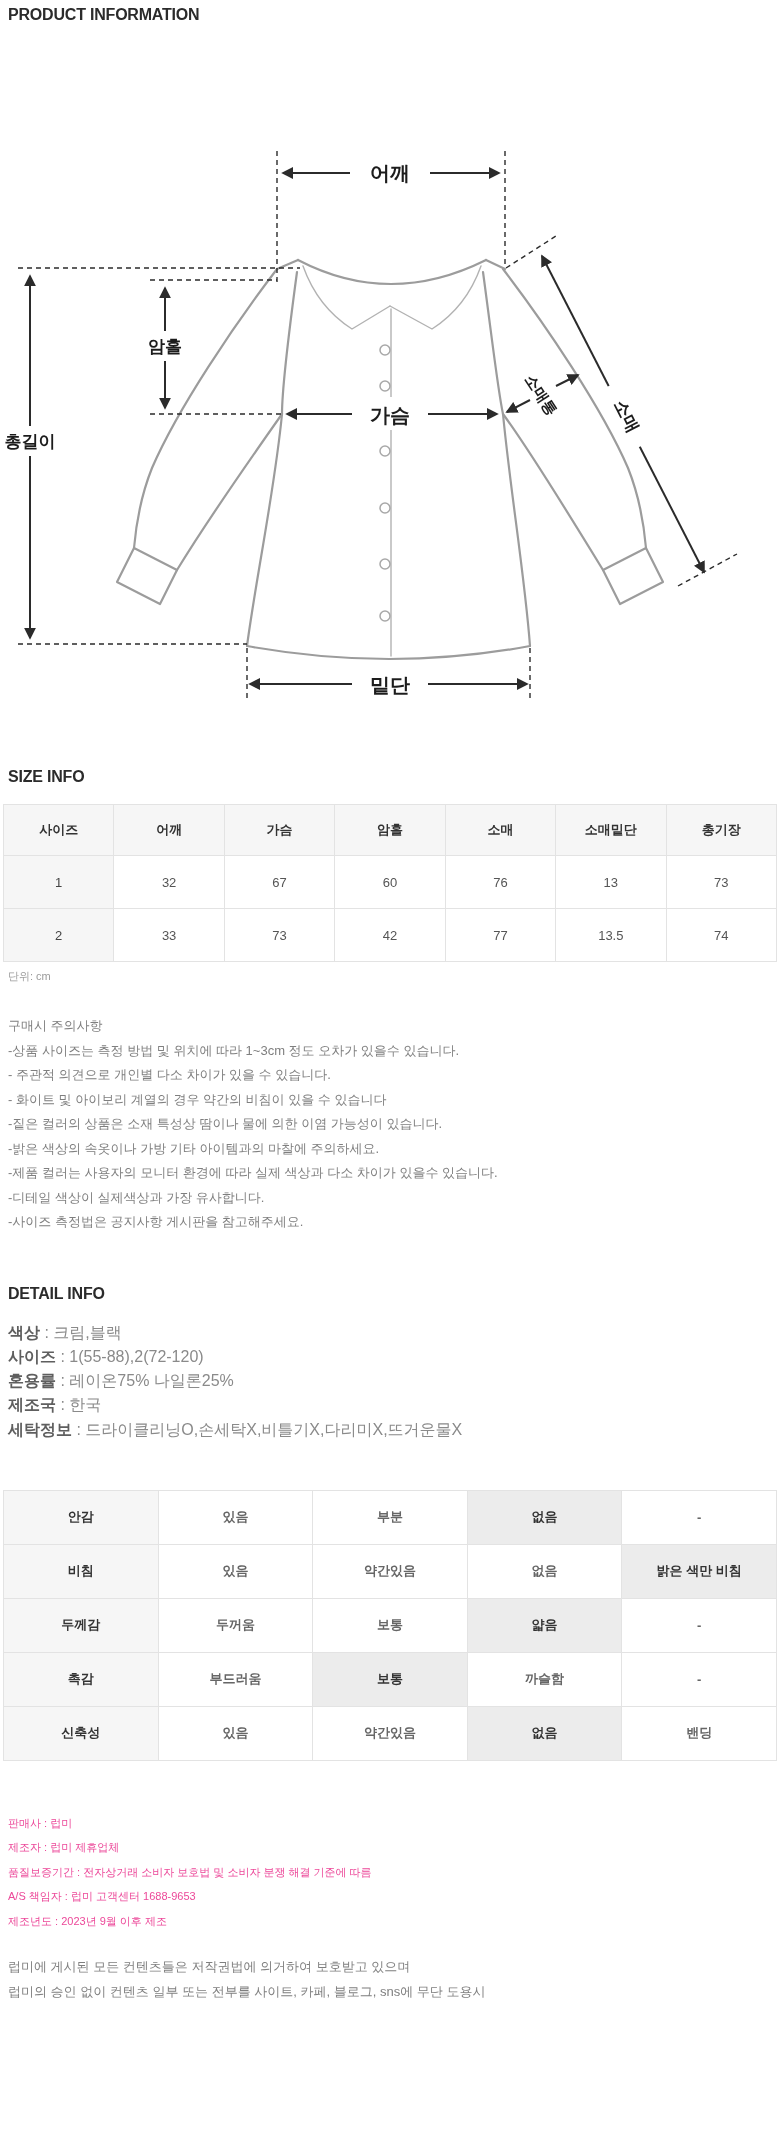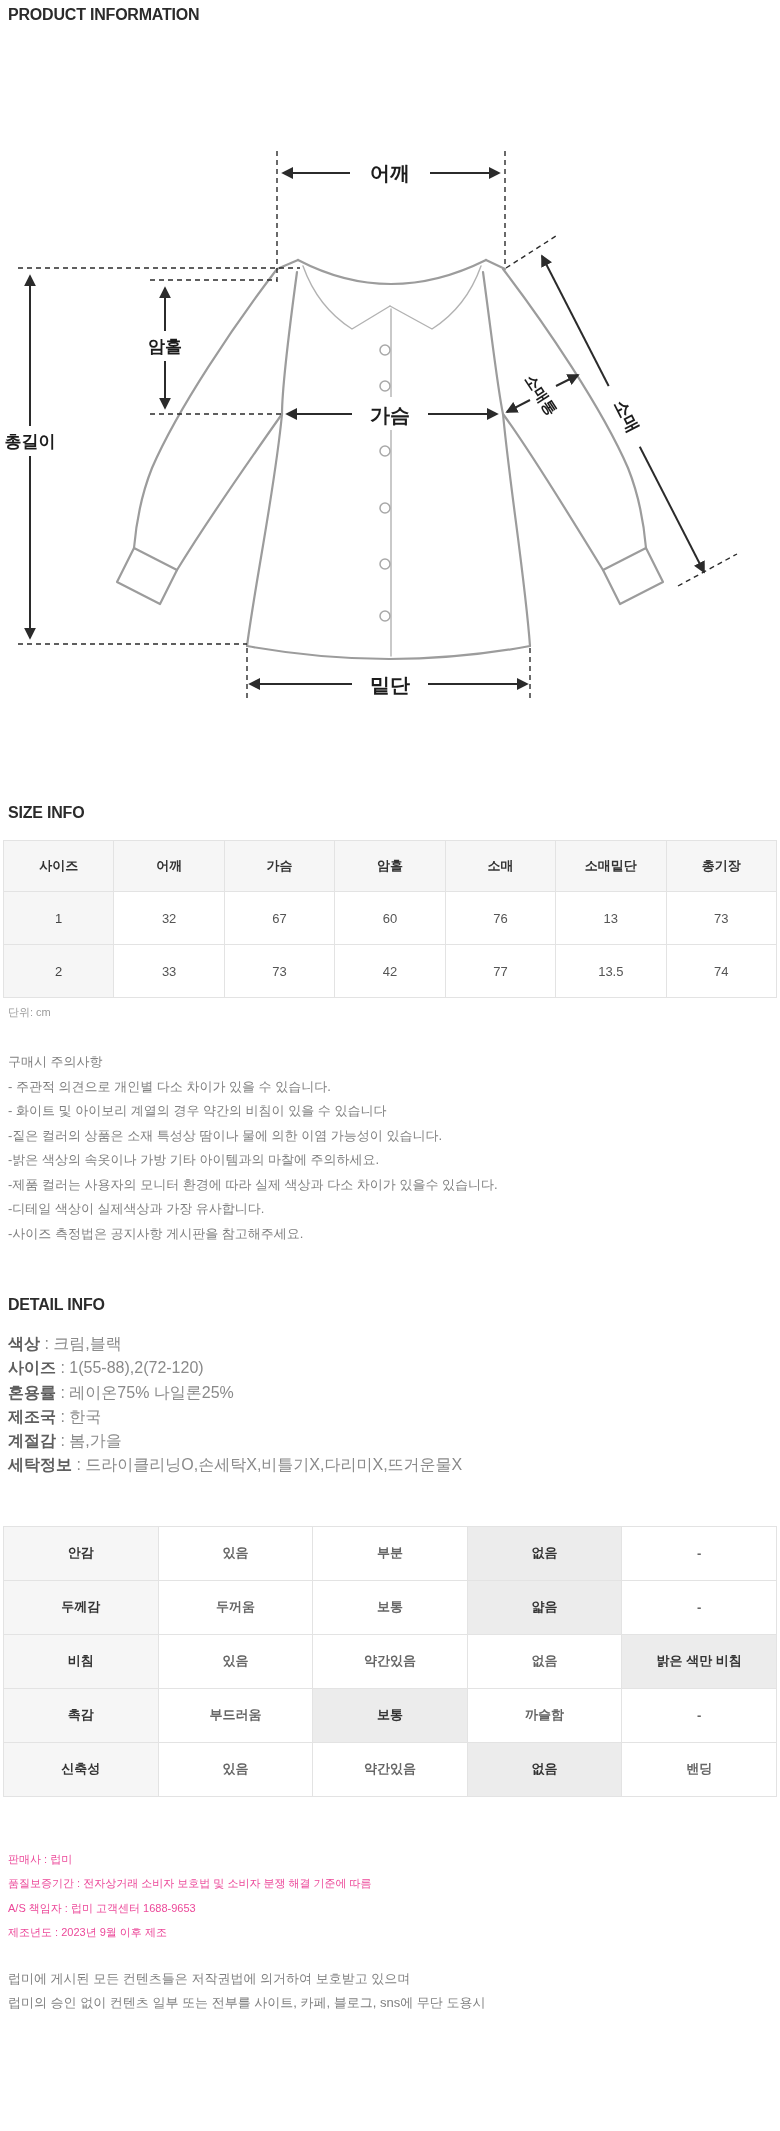--- a/index.html
+++ b/index.html
@@ -1,20 +1,20 @@
 <!DOCTYPE html>
 <html><head>
 <meta charset="utf-8">
 <style>
   html,body{margin:0;padding:0;background:#ffffff;}
   body{width:780px;font-family:"Liberation Sans","DejaVu Sans",sans-serif;color:#7f7f7f;}
   .wrap{padding:6px 8px 20px 8px;}
   .h-title{font-size:16px;line-height:18px;font-weight:700;color:#2b2b2b;letter-spacing:-0.2px;margin:0;}
   .diagram{display:block;margin:72px 0 0 -8px;}
-  .sec-size{margin-top:96px;}
+  .sec-size{margin-top:60px;}
   .sec-detail-h{margin-top:50px;}
   table{border-collapse:collapse;width:calc(100% + 10px);margin-left:-5px;table-layout:fixed;}
   th,td{border:1px solid #e3e3e3;text-align:center;vertical-align:middle;font-size:13px;}
   .size-table{margin-top:18px;}
   .size-table th{height:48px;background:#f6f6f6;color:#333;font-weight:700;}
   .size-table td{height:50px;background:#fff;color:#555;font-weight:400;}
   .size-table td.rowhead{background:#f6f6f6;color:#444;}
   .fabric-table{margin-top:48px;}
   .fabric-table th{height:51px;background:#f6f6f6;color:#333;font-weight:700;}
   .fabric-table td{height:51px;background:#fff;color:#666;font-weight:700;}
@@ -154,82 +154,83 @@
         <td>13.5</td>
         <td>74</td>
       </tr>
     </tbody>
   </table>
 
   <div class="unit">단위: cm</div>
 
   <div class="notice">
     <div>구매시 주의사항</div>
+    <div>-상품 사이즈는 측정 방법 및 위치에 따라 1~3cm 정도 오차가 있을수 있습니다.</div>
     <div>- 주관적 의견으로 개인별 다소 차이가 있을 수 있습니다.</div>
     <div>- 화이트 및 아이보리 계열의 경우 약간의 비침이 있을 수 있습니다</div>
     <div>-짙은 컬러의 상품은 소재 특성상 땀이나 물에 의한 이염 가능성이 있습니다.</div>
     <div>-밝은 색상의 속옷이나 가방 기타 아이템과의 마찰에 주의하세요.</div>
     <div>-제품 컬러는 사용자의 모니터 환경에 따라 실제 색상과 다소 차이가 있을수 있습니다.</div>
     <div>-디테일 색상이 실제색상과 가장 유사합니다.</div>
     <div>-사이즈 측정법은 공지사항 게시판을 참고해주세요.</div>
   </div>
 
   <h2 class="h-title sec-detail-h">DETAIL INFO</h2>
 
   <div class="attrs">
     <div><b>색상</b><span> : </span><span>크림,블랙</span></div>
     <div><b>사이즈</b><span> : </span><span>1(55-88),2(72-120)</span></div>
     <div><b>혼용률</b><span> : </span><span>레이온75% 나일론25%</span></div>
     <div><b>제조국</b><span> : </span><span>한국</span></div>
-    <div><b>계절감</b><span> : </span><span>봄,가을</span></div>
     <div><b>세탁정보</b><span> : </span><span>드라이클리닝O,손세탁X,비틀기X,다리미X,뜨거운물X</span></div>
   </div>
 
   <table class="fabric-table">
     <tbody>
       <tr>
         <th>안감</th>
         <td>있음</td>
         <td>부분</td>
         <td class="hl">없음</td>
         <td>-</td>
       </tr>
       <tr>
+        <th>비침</th>
+        <td>있음</td>
+        <td>약간있음</td>
+        <td>없음</td>
+        <td class="hl">밝은 색만 비침</td>
+      </tr>
+      <tr>
         <th>두께감</th>
         <td>두꺼움</td>
         <td>보통</td>
         <td class="hl">얇음</td>
         <td>-</td>
       </tr>
       <tr>
-        <th>비침</th>
-        <td>있음</td>
-        <td>약간있음</td>
-        <td>없음</td>
-        <td class="hl">밝은 색만 비침</td>
-      </tr>
-      <tr>
         <th>촉감</th>
         <td>부드러움</td>
         <td class="hl">보통</td>
         <td>까슬함</td>
         <td>-</td>
       </tr>
       <tr>
         <th>신축성</th>
         <td>있음</td>
         <td>약간있음</td>
         <td class="hl">없음</td>
         <td>밴딩</td>
       </tr>
     </tbody>
   </table>
 
   <div class="seller">
     <div>판매사 : 럽미</div>
+    <div>제조자 : 럽미 제휴업체</div>
     <div>품질보증기간 : 전자상거래 소비자 보호법 및 소비자 분쟁 해결 기준에 따름</div>
     <div>A/S 책임자 : 럽미 고객센터 1688-9653</div>
     <div>제조년도 : 2023년 9월 이후 제조</div>
   </div>
 
   <div class="copyright">
     <div>럽미에 게시된 모든 컨텐츠들은 저작권법에 의거하여 보호받고 있으며</div>
     <div>럽미의 승인 없이 컨텐츠 일부 또는 전부를 사이트, 카페, 블로그, sns에 무단 도용시</div>
 
   </div>

